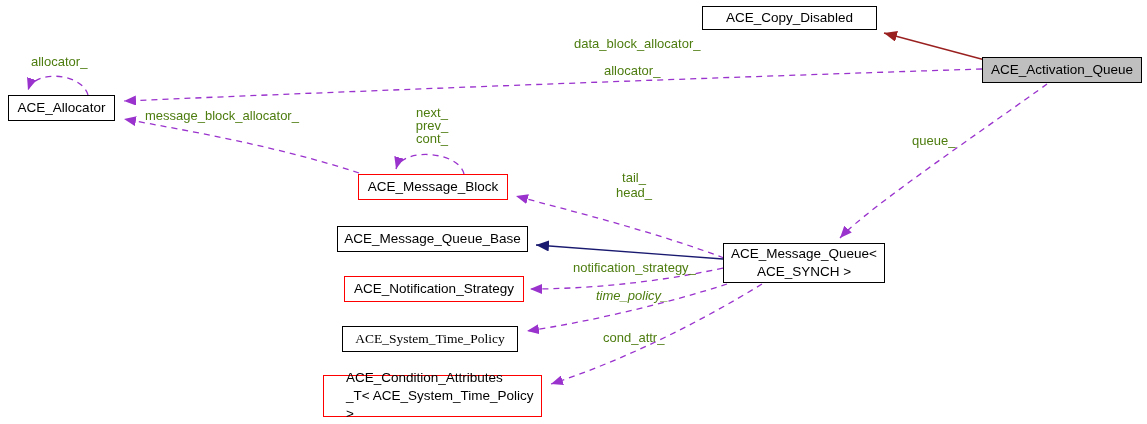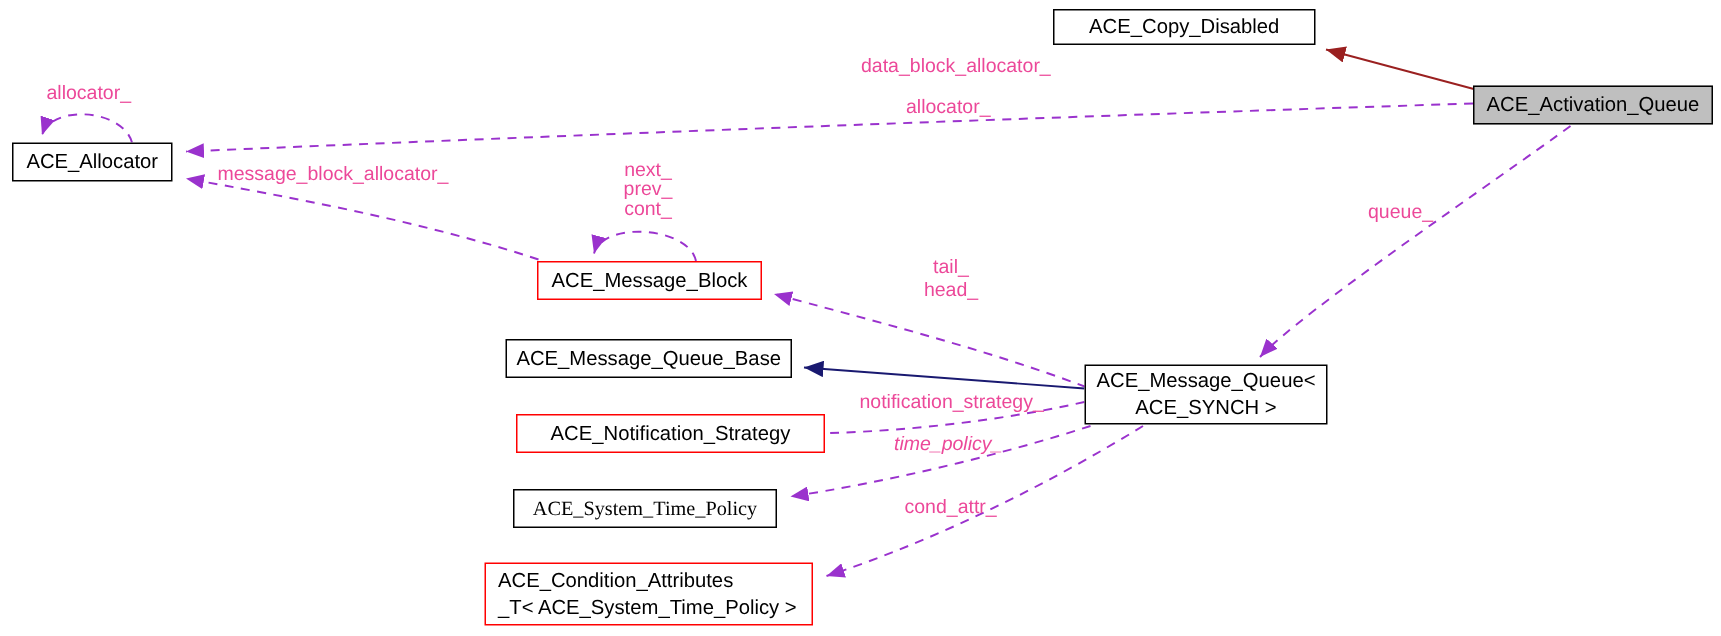--- a/index.html
+++ b/index.html
@@ -25,23 +25,23 @@
   .ah-private{fill:var(--edge-private);}
   .node{
     position:absolute;z-index:2;box-sizing:border-box;
     background:#fff;border:1px solid var(--node-border);
     display:flex;align-items:center;justify-content:center;
     font-size:13.5px;line-height:18px;color:#000;text-align:center;
     white-space:pre-line;cursor:pointer;
   }
   .node.red{border-color:var(--node-border-red);}
   .node.main{background:var(--node-fill-highlight);border-width:1.5px;}
-  .node.left{justify-content:flex-start;text-align:left;padding-left:8px;}
+  .node.left{justify-content:flex-start;text-align:left;padding-left:22px;}
   .elabel{
-    position:absolute;z-index:3;font-size:13px;line-height:14px;color:#ec4899;
+    position:absolute;z-index:3;font-size:13px;line-height:14px;color:#4d7c0f;
     white-space:pre-line;
   }
   .elabel.center{text-align:center;}
 </style>
 </head>
 <body>
 
 <div id="canvas">
 
   <svg id="edges" width="1147" height="424" viewBox="0 0 1147 424">
@@ -76,21 +76,21 @@
 
   <div class="node" style="left:702px;top:6px;width:175px;height:24px;">ACE_Copy_Disabled</div>
 
   <div class="node red" style="left:358px;top:174px;width:150px;height:26px;">ACE_Message_Block</div>
 
   <div class="node" style="left:337px;top:226px;width:191px;height:26px;">ACE_Message_Queue_Base</div>
 
   <div class="node" style="left:723px;top:243px;width:162px;height:40px;line-height:18px;">ACE_Message_Queue&lt;
 ACE_SYNCH &gt;</div>
 
-  <div class="node red" style="left:344px;top:276px;width:206px;height:26px;">ACE_Notification_Strategy</div>
+  <div class="node red" style="left:344px;top:276px;width:180px;height:26px;">ACE_Notification_Strategy</div>
 
   <div class="node" style="left:342px;top:326px;width:176px;height:26px;font-family:Liberation Serif, serif;">ACE_System_Time_Policy</div>
 
   <div class="node red left" style="left:323px;top:375px;width:219px;height:42px;line-height:18px;">ACE_Condition_Attributes
 _T&lt; ACE_System_Time_Policy &gt;</div>
 
   <div class="elabel" style="left:31px;top:55px;">allocator_</div>
 
   <div class="elabel" style="left:145px;top:109px;">message_block_allocator_</div>
 

